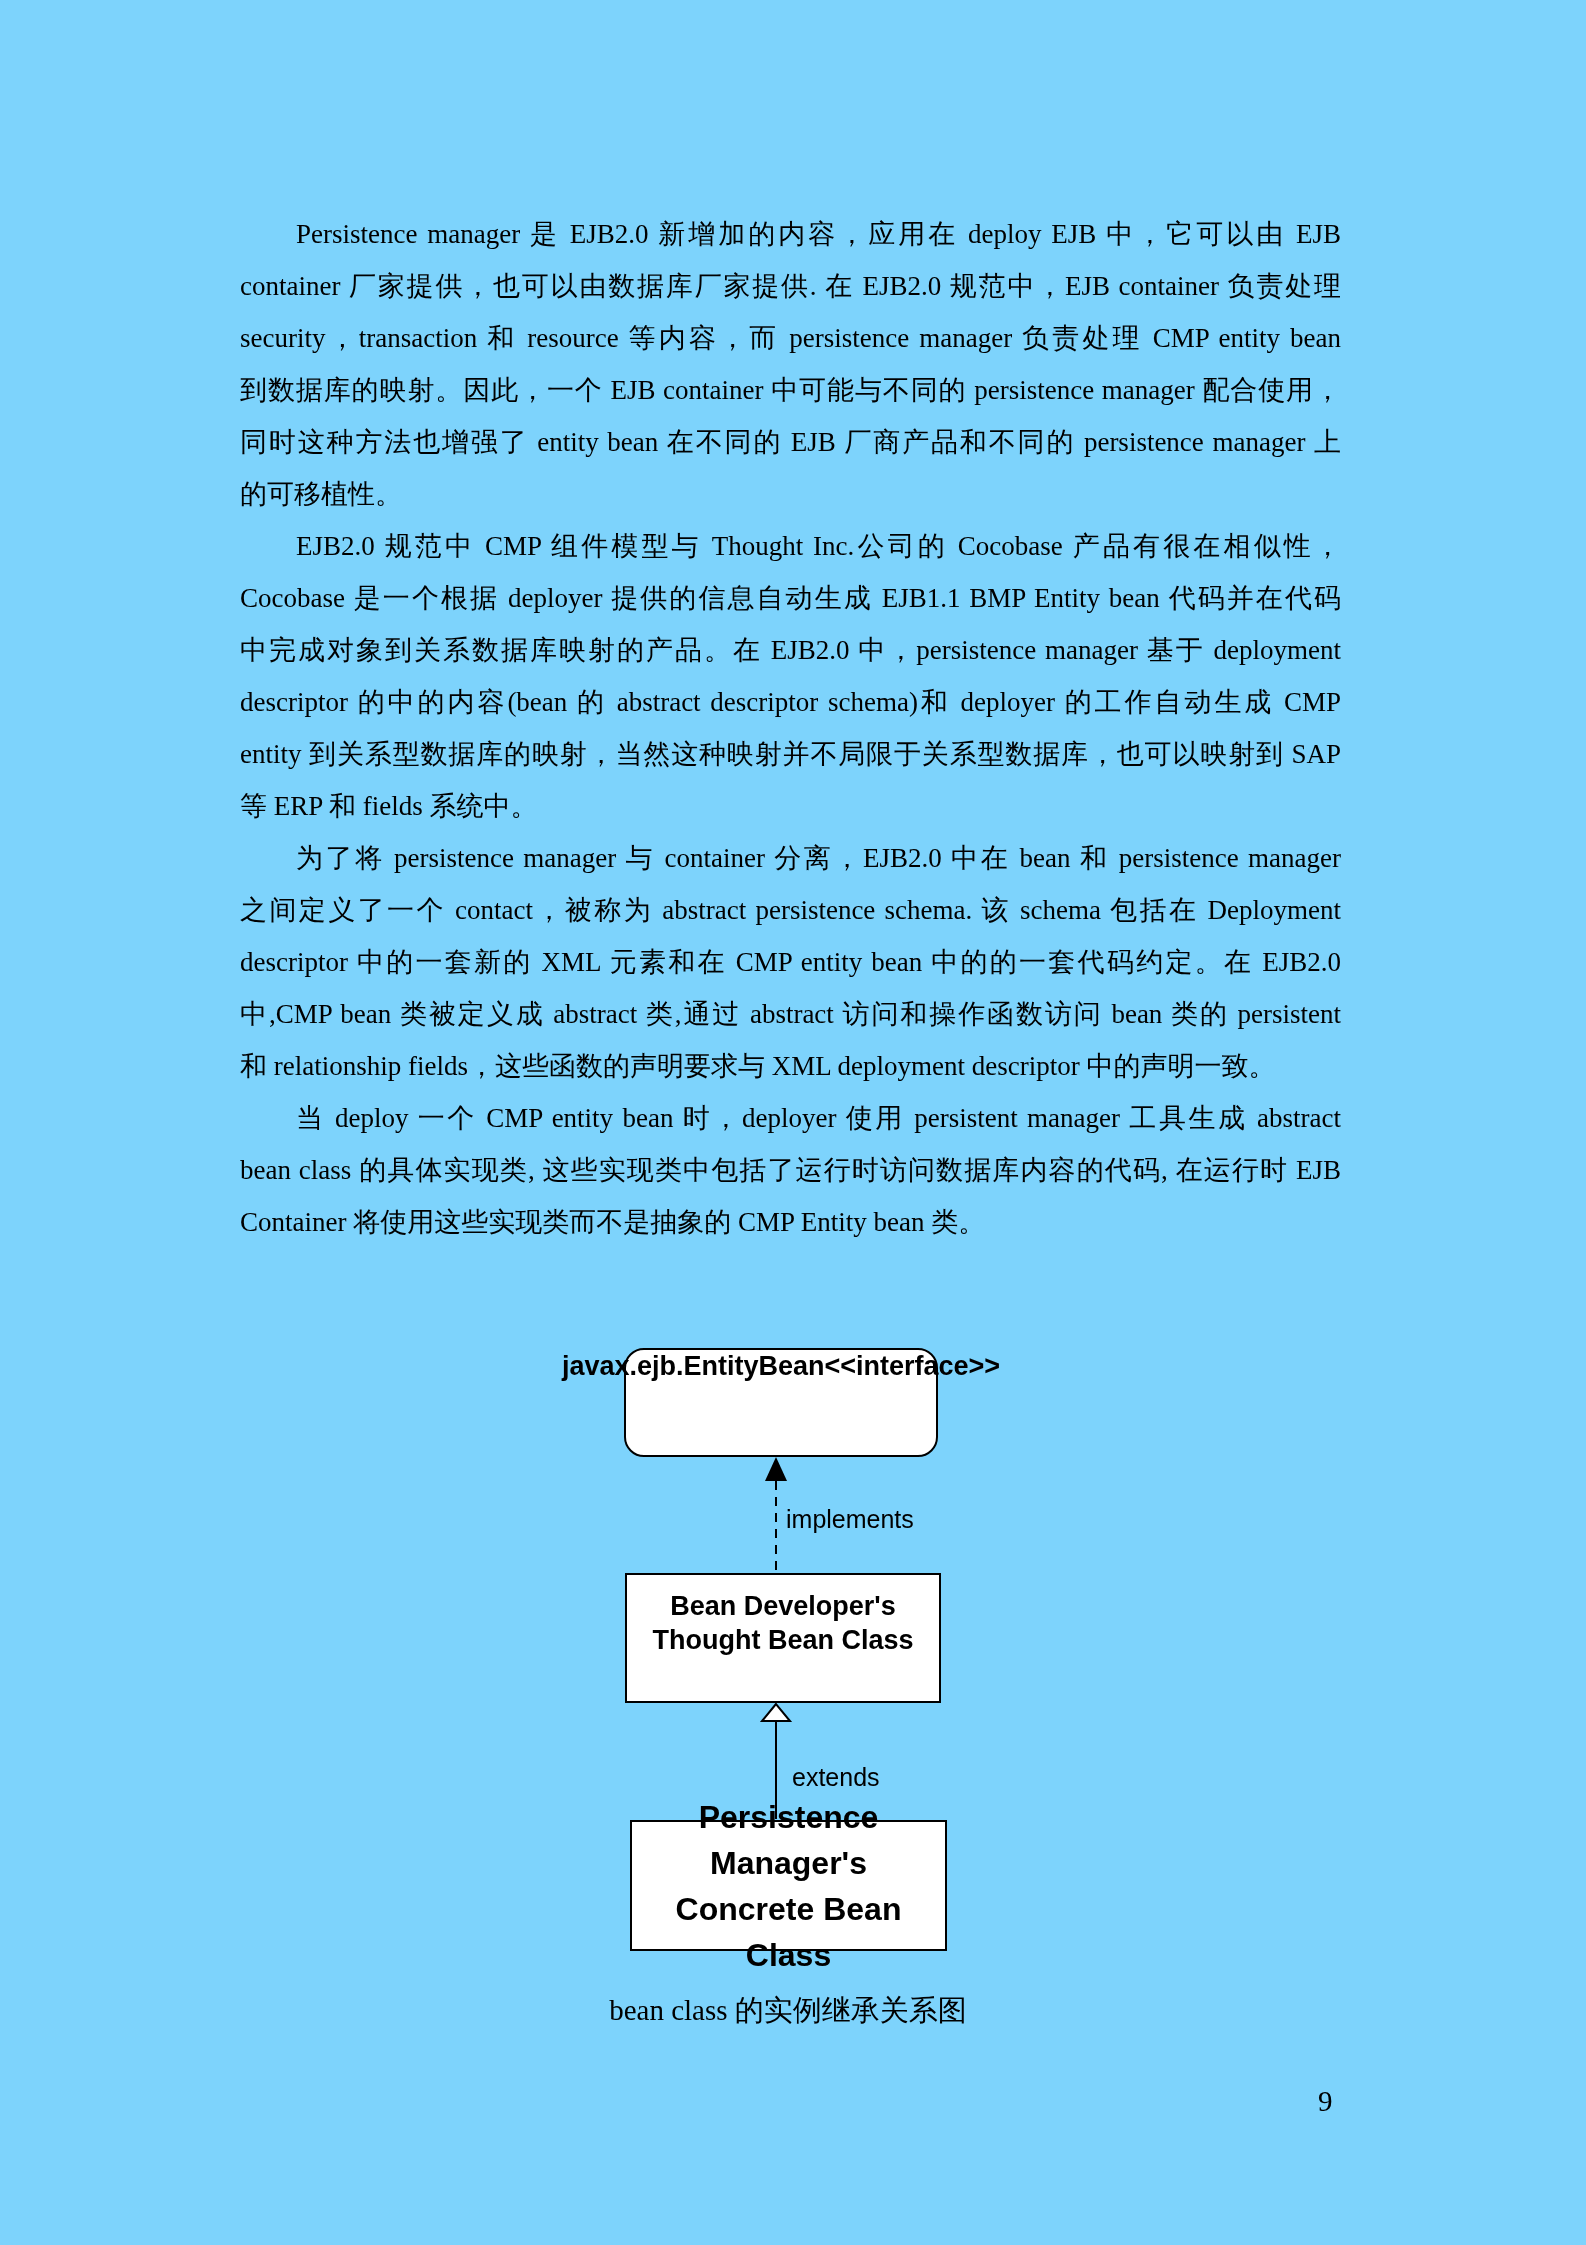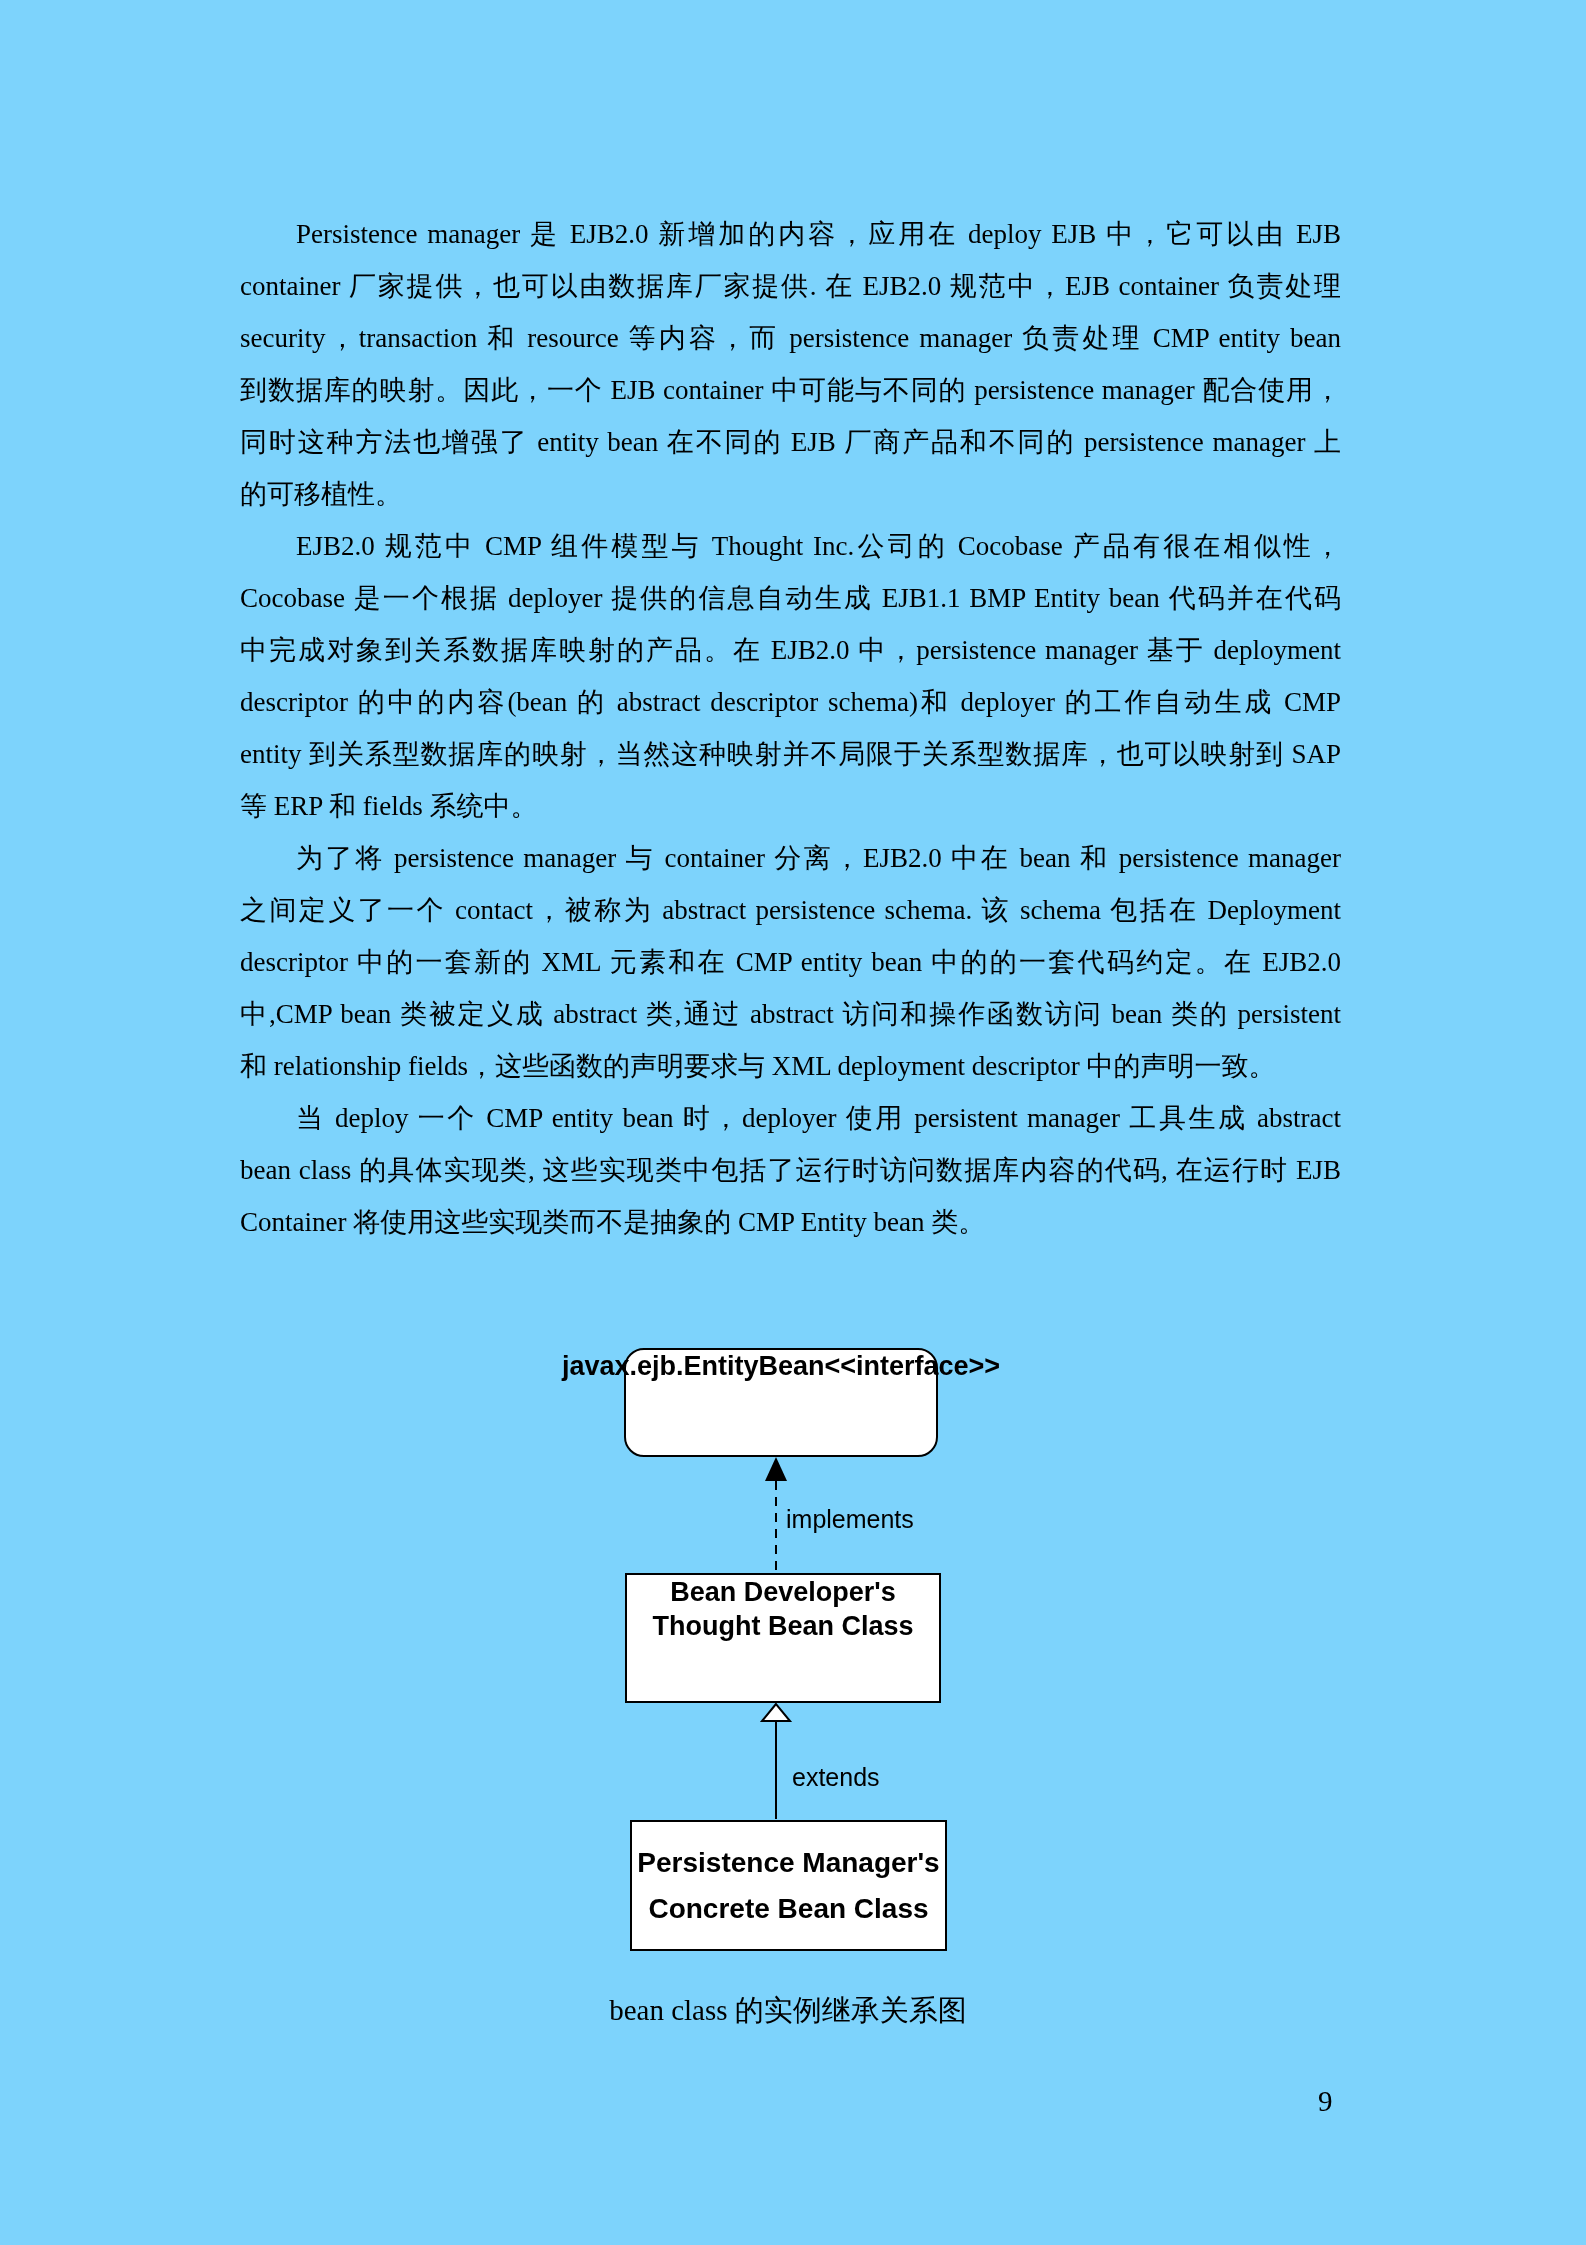--- a/index.html
+++ b/index.html
@@ -25,25 +25,25 @@
     font-family:"Liberation Sans","DejaVu Sans",sans-serif;font-weight:bold;
     text-align:center;
   }
   #box-interface{
     left:624px;top:1348px;width:314px;height:109px;border-radius:20px;
     font-size:27px;line-height:33px;
     display:flex;justify-content:center;
   }
   #box-abstract{
     left:625px;top:1573px;width:316px;height:130px;
-    font-size:27px;line-height:34px;
+    font-size:27px;line-height:34px;padding-top:14px;
   }
   #box-concrete{
     left:630px;top:1820px;width:317px;height:131px;
-    font-size:28px;line-height:46px;
+    font-size:32px;line-height:46px;
     display:flex;flex-direction:column;justify-content:center;
   }
   .edge-label{
     position:absolute;font-family:"Liberation Sans","DejaVu Sans",sans-serif;
     font-size:25px;line-height:30px;font-weight:normal;
   }
   #label-implements{left:786px;top:1504px;text-align:right;}
   #label-extends{left:792px;top:1762px;}
 
   #connectors{position:absolute;left:0;top:0;width:1586px;height:2245px;pointer-events:none;}

